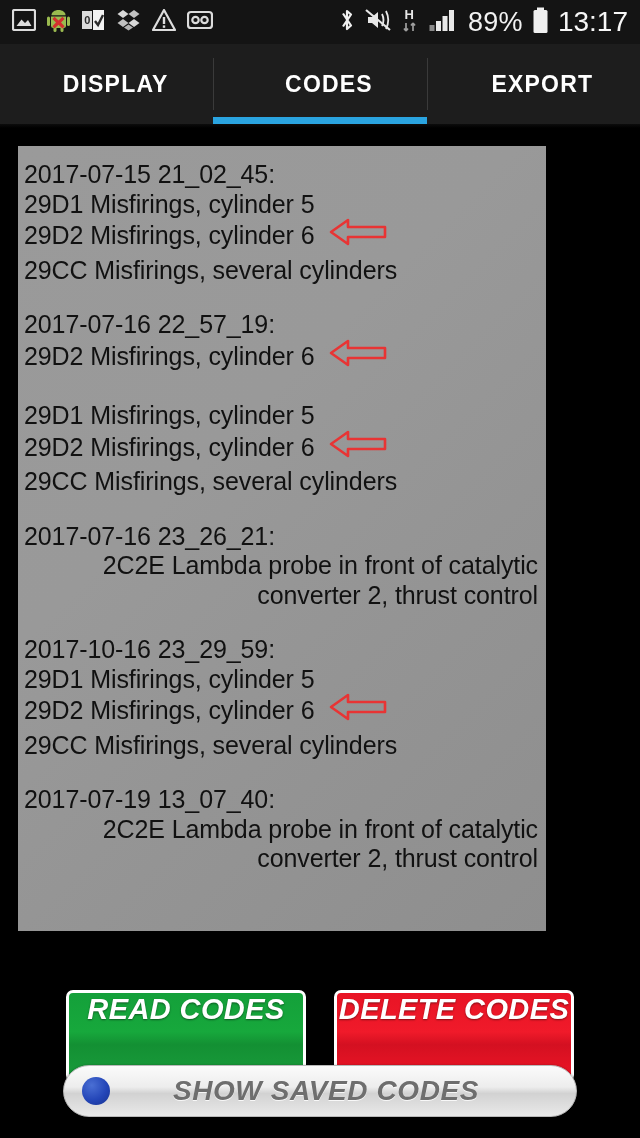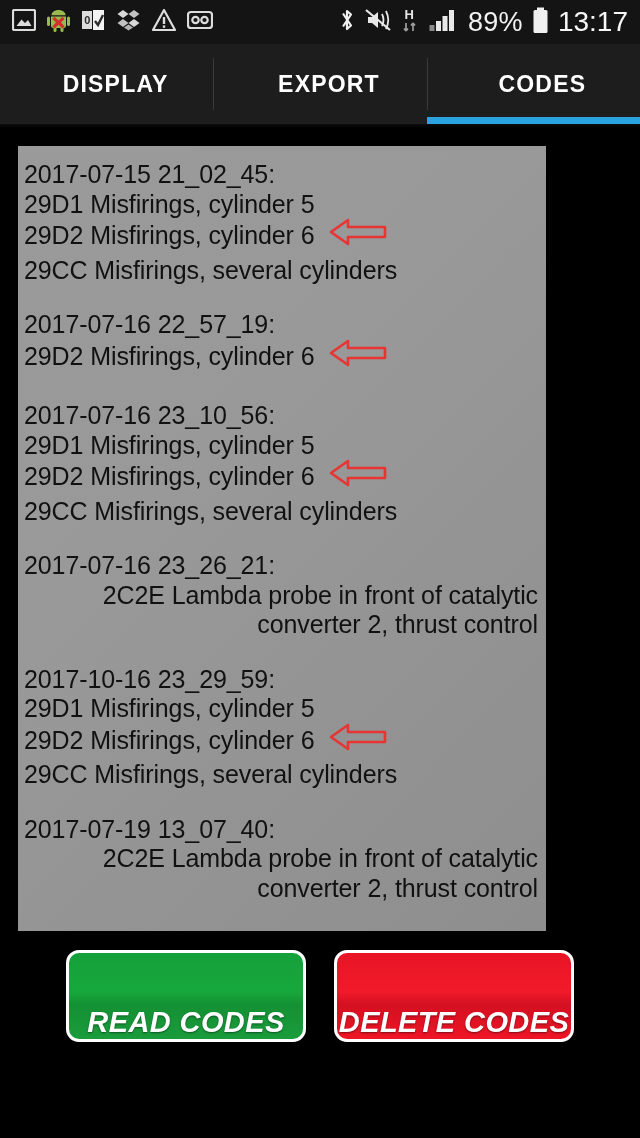--- a/index.html
+++ b/index.html
@@ -77,24 +77,25 @@
   }
 
   
   .btnrow{
     position:absolute; left:0; top:950px; width:640px; height:98px;
     display:flex; align-items:flex-start; justify-content:center; gap:28px;
   }
   .bigbtn{
     width:240px; height:92px;
     border:3px solid #ffffff;
-    border-radius:13px;
-    display:flex; align-items:flex-end; justify-content:center;
+    border-radius:7px;
+    display:flex; align-items:flex-start; justify-content:center;
     cursor:pointer;
     box-shadow:0 0 2px rgba(0,0,0,.8);
+    margin-top:40px;
   }
   .bigbtn .cap{
     color:#ffffff; font-size:29px; font-weight:bold; font-style:italic;
     letter-spacing:.4px; white-space:nowrap;
     text-shadow:0 1px 2px rgba(0,0,0,.45);
   }
   .btn-green{
     background:linear-gradient(to bottom,#14a03a 0%,#17a83c 45%,#139033 60%,#1a9c3c 100%);
   }
   .btn-red{
@@ -225,46 +226,45 @@
       </span>
       <span class="sb-clock">13:17</span>
     </div>
   </div>
 
   <div class="tabbar">
     <div class="tab">
       <span class="tab-label">DISPLAY</span>
     </div>
     <div class="tab">
-      <span class="tab-label">EXPORT</span>
-    </div>
-    <div class="tab">
       <span class="tab-label">CODES</span>
       <span class="tab-underline" style="background: rgb(42, 164, 224);"></span>
+    </div>
+    <div class="tab">
+      <span class="tab-label">EXPORT</span>
     </div>
   </div>
   <div class="tabbar-shadow"></div>
 
   <div class="panel" id="codes-panel">
       <div class="block">
         <div class="line">2017-07-15 21_02_45:</div>
         <div class="line"><span>29D1 Misfirings, cylinder 5</span></div>
         <div class="line"><span>29D2 Misfirings, cylinder 6</span><span class="arrow-wrap"><svg width="60" height="30" viewBox="0 0 60 30">
               <path d="M3 15 L20 3 L20 10 L57 10 L57 20 L20 20 L20 27 Z" fill="none" stroke="#e83434" stroke-width="2.6" stroke-linejoin="round"></path>
             </svg></span></div>
         <div class="line"><span>29CC Misfirings, several cylinders</span></div>
       </div>
       <div class="block">
         <div class="line">2017-07-16 22_57_19:</div>
         <div class="line"><span>29D2 Misfirings, cylinder 6</span><span class="arrow-wrap"><svg width="60" height="30" viewBox="0 0 60 30">
               <path d="M3 15 L20 3 L20 10 L57 10 L57 20 L20 20 L20 27 Z" fill="none" stroke="#e83434" stroke-width="2.6" stroke-linejoin="round"></path>
             </svg></span></div>
       </div>
       <div class="block">
-        <div class="line">2017-07-16 23_10_56:</div>
         <div class="line"><span>29D1 Misfirings, cylinder 5</span></div>
         <div class="line"><span>29D2 Misfirings, cylinder 6</span><span class="arrow-wrap"><svg width="60" height="30" viewBox="0 0 60 30">
               <path d="M3 15 L20 3 L20 10 L57 10 L57 20 L20 20 L20 27 Z" fill="none" stroke="#e83434" stroke-width="2.6" stroke-linejoin="round"></path>
             </svg></span></div>
         <div class="line"><span>29CC Misfirings, several cylinders</span></div>
       </div>
       <div class="block">
         <div class="line">2017-07-16 23_26_21:</div>
         <div class="line wrap"><span>2C2E Lambda probe in front of catalytic converter 2, thrust control</span></div>
       </div>
@@ -284,14 +284,20 @@
 
   <div class="btnrow">
     <div class="bigbtn btn-green">
       <span class="cap">READ CODES</span>
     </div>
     <div class="bigbtn btn-red">
       <span class="cap">DELETE CODES</span>
     </div>
   </div>
 
+  <div class="savedrow">
+    <div class="savedbtn">
+      <span class="radio"></span>
+      <span class="cap">SHOW SAVED CODES</span>
+    </div>
+  </div>
 
 </div>
 
 </body></html>

